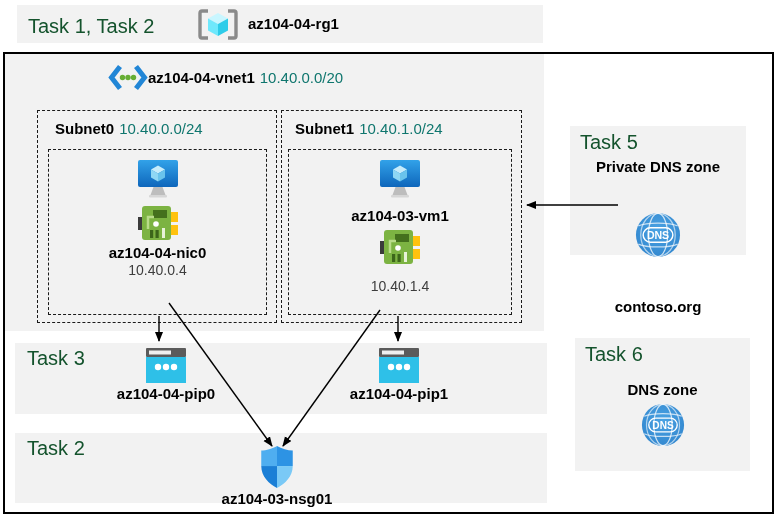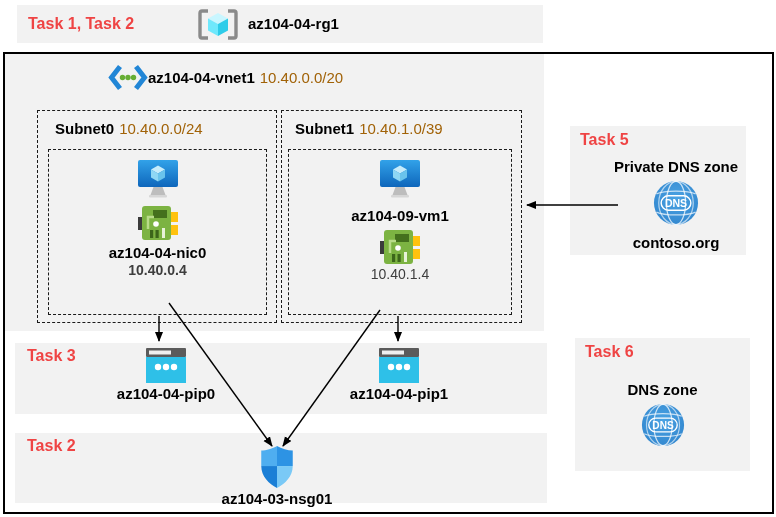--- a/index.html
+++ b/index.html
@@ -1,25 +1,25 @@
 <!DOCTYPE html>
 <html><head>
 <meta charset="utf-8">
 <style>
   html,body{margin:0;padding:0;background:#fff;}
   .canvas{position:relative;width:776px;height:517px;background:#fff;
           font-family:"Liberation Sans",sans-serif;overflow:hidden;}
   .band{position:absolute;background:#F2F2F2;z-index:1;}
   .frame{position:absolute;border:2px solid #000;box-sizing:border-box;background:#fff;z-index:0;}
   .dashedbox{position:absolute;border:1px dashed #1a1a1a;box-sizing:border-box;z-index:2;}
-  .tasklabel{position:absolute;font-weight:bold;font-size:16px;color:#ef4444;z-index:3;white-space:nowrap;}
+  .tasklabel{position:absolute;font-weight:normal;font-size:20px;color:#14532d;z-index:3;white-space:nowrap;}
   .rname{font-weight:bold;font-size:15px;color:#000;white-space:nowrap;}
   .sub{font-weight:normal;font-size:14px;color:#3d3d3d;white-space:nowrap;}
   .inline-title{position:absolute;z-index:3;white-space:nowrap;font-size:15px;}
-  .inline-title .cidr{font-weight:normal;color:#a16207;padding-left:5px;}
+  .inline-title .cidr{font-weight:normal;color:#0f766e;padding-left:5px;}
   .stack{position:absolute;display:flex;flex-direction:column;align-items:center;z-index:3;}
   .abs{position:absolute;z-index:3;}
   .overlay{position:absolute;left:0;top:0;z-index:6;pointer-events:none;}
   .ctr{text-align:center;}
 </style>
 </head>
 <body>
 
 <div class="canvas">
 
@@ -47,21 +47,21 @@
   <div class="inline-title" style="left:148px;top:69px;">
     <span class="rname">az104-04-vnet1</span><span class="cidr">10.40.0.0/20</span>
   </div>
 
   <div class="dashedbox" style="left:37px;top:110px;width:240px;height:213px;"></div>
   <div class="dashedbox" style="left:281px;top:110px;width:241px;height:213px;"></div>
   <div class="inline-title" style="left:55px;top:120px;">
     <span class="rname">Subnet0</span><span class="cidr">10.40.0.0/24</span>
   </div>
   <div class="inline-title" style="left:295px;top:120px;">
-    <span class="rname">Subnet1</span><span class="cidr">10.40.1.0/39</span>
+    <span class="rname">Subnet1</span><span class="cidr">10.40.1.0/24</span>
   </div>
 
   <div class="dashedbox" style="left:48px;top:149px;width:219px;height:166px;"></div>
   <div class="dashedbox" style="left:288px;top:149px;width:224px;height:166px;"></div>
 
   <div class="stack" style="left:48px;top:149px;width:219px;">
     <svg style="margin-top:11px;" width="44" height="40" viewBox="0 0 44 40">
       <defs>
           <linearGradient id="vmg" x1="0" y1="0" x2="0" y2="1">
         <stop offset="0" stop-color="#32A2E9"></stop>
@@ -81,46 +81,46 @@
       <rect x="33" y="21" width="7" height="10" fill="#FFC20E"></rect>
       <rect x="4" y="2" width="29" height="34" rx="3" fill="#7CB342"></rect>
       <rect x="15" y="6" width="14" height="8" fill="#44701D"></rect>
       <path d="M10,25 V13 H16" fill="none" stroke="#B9DC8A" stroke-width="2.5"></path>
       <circle cx="18" cy="20" r="2.8" fill="#FFFFFF"></circle>
       <rect x="12" y="26" width="3.2" height="8" fill="#3C661A"></rect>
       <rect x="17.5" y="26" width="3.2" height="8" fill="#3C661A"></rect>
       <rect x="24" y="24" width="3" height="10" fill="#E8F2D8"></rect>
     </svg>
     <div class="rname ctr" style="margin-top:2px;">az104-04-nic0</div>
-    <div class="sub ctr" style="margin-top:1px;font-weight:bold;">10.40.0.4</div>
+    <div class="sub ctr" style="margin-top:1px;">10.40.0.4</div>
   </div>
 
   <div class="stack" style="left:288px;top:149px;width:224px;">
     <svg style="margin-top:11px;" width="44" height="40" viewBox="0 0 44 40">
       <rect x="2" y="0" width="40" height="27" rx="2" fill="url(#vmg)"></rect>
       <polygon points="22,5.5 29,9.5 22,13.5 15,9.5" fill="#C6ECFB"></polygon>
       <polygon points="15,9.5 22,13.5 22,21.5 15,17.5" fill="#8FD7F4"></polygon>
       <polygon points="29,9.5 22,13.5 22,21.5 29,17.5" fill="#69C3EC"></polygon>
       <polygon points="17.5,27 26.5,27 29.5,35 14.5,35" fill="#BDBDBD"></polygon>
       <rect x="13" y="35" width="18" height="2.6" rx="1" fill="#D6D6D6"></rect>
     </svg>
-    <div class="rname ctr" style="margin-top:7px;">az104-09-vm1</div>
+    <div class="rname ctr" style="margin-top:7px;">az104-03-vm1</div>
     <svg style="margin-top:4px;" width="40" height="38" viewBox="0 0 40 38">
       <rect x="0" y="13" width="5" height="13" fill="#3B3B3B"></rect>
       <rect x="33" y="8" width="7" height="10" fill="#FFC20E"></rect>
       <rect x="33" y="21" width="7" height="10" fill="#FFC20E"></rect>
       <rect x="4" y="2" width="29" height="34" rx="3" fill="#7CB342"></rect>
       <rect x="15" y="6" width="14" height="8" fill="#44701D"></rect>
       <path d="M10,25 V13 H16" fill="none" stroke="#B9DC8A" stroke-width="2.5"></path>
       <circle cx="18" cy="20" r="2.8" fill="#FFFFFF"></circle>
       <rect x="12" y="26" width="3.2" height="8" fill="#3C661A"></rect>
       <rect x="17.5" y="26" width="3.2" height="8" fill="#3C661A"></rect>
       <rect x="24" y="24" width="3" height="10" fill="#E8F2D8"></rect>
     </svg>
-    <div class="sub ctr" style="margin-top:0;text-align:right;">10.40.1.4</div>
+    <div class="sub ctr" style="margin-top:12px;text-align:right;">10.40.1.4</div>
   </div>
 
   <div class="band" style="left:15px;top:343px;width:532px;height:71px;"></div>
   <div class="tasklabel" style="left:27px;top:347px;">Task 3</div>
   <div class="stack" style="left:106px;top:348px;width:120px;">
     <svg width="40" height="35" viewBox="0 0 40 35">
       <rect x="0" y="0" width="40" height="9" rx="1" fill="#5B5B5B"></rect>
       <rect x="3" y="2.5" width="22" height="4" fill="#EFEFEF"></rect>
       <rect x="0" y="9" width="40" height="26" fill="#2EC0E8"></rect>
       <circle cx="12" cy="19" r="3.2" fill="#FFFFFF"></circle>
@@ -155,21 +155,21 @@
         <rect x="18" y="0" width="18" height="21" fill="#2D93E4"></rect>
         <rect x="0" y="21" width="18" height="23" fill="#1B7FD6"></rect>
         <rect x="18" y="21" width="18" height="23" fill="#7AC9F6"></rect>
       </g>
     </svg>
     <div class="rname ctr" style="margin-top:2px;">az104-03-nsg01</div>
   </div>
 
   <div class="band" style="left:570px;top:126px;width:176px;height:129px;"></div>
   <div class="tasklabel" style="left:580px;top:131px;">Task 5</div>
-  <div class="stack" style="left:588px;top:158px;width:176px;">
+  <div class="stack" style="left:570px;top:158px;width:176px;gap:32px;">
     <div class="rname ctr">Private DNS zone</div>
     <svg style="margin-top:5px;" width="46" height="46" viewBox="0 0 48 48">
       <defs>
           <radialGradient id="dnsg" cx="0.5" cy="0.4" r="0.8">
         <stop offset="0" stop-color="#4BA3E3"></stop>
             <stop offset="1" stop-color="#2B7FC9"></stop>
           </radialGradient>
         </defs>
       <circle cx="24" cy="24" r="23" fill="url(#dnsg)"></circle>
       <ellipse cx="24" cy="24" rx="10" ry="22.5" fill="none" stroke="#FFFFFF" stroke-width="1.3" opacity="0.75"></ellipse>

